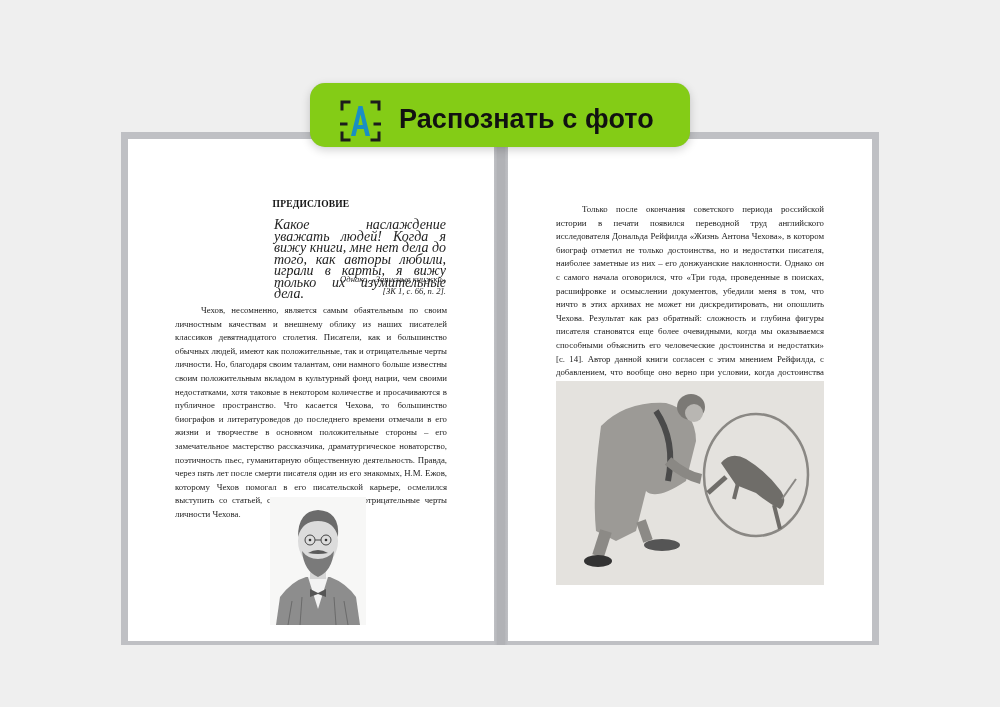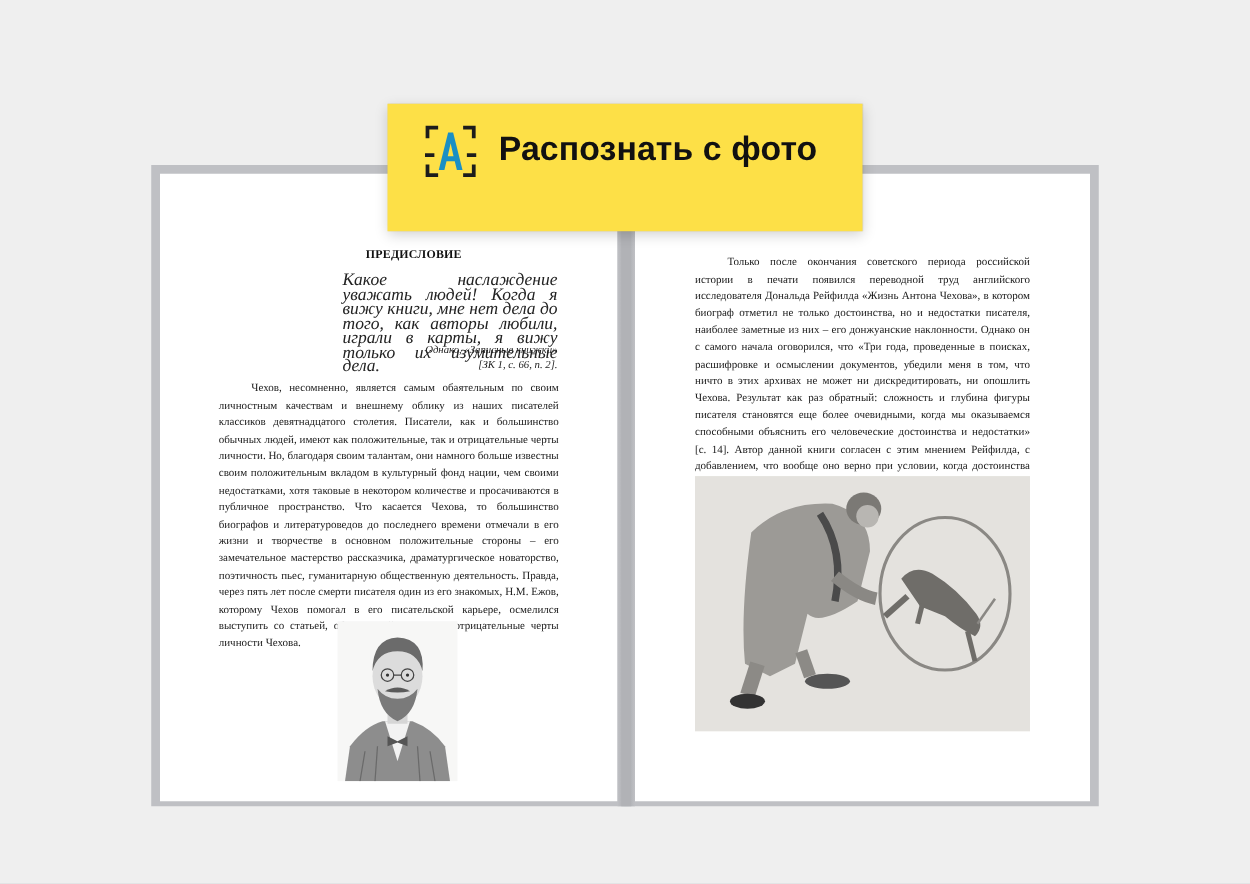--- a/index.html
+++ b/index.html
@@ -21,21 +21,21 @@
   .gutter {
     position: absolute; left: 373px; top: 0; width: 14px; height: 513px;
     background: linear-gradient(90deg, #bfc0c4 0, #a9aaae 50%, #bfc0c4 100%);
   }
   .gutter .inner {
     position: absolute; left: 3px; width: 8px; top: 0; bottom: 0; background: #b1b2b6;
   }
 
   .heading {
     position: absolute; left: 0; width: 100%; top: 60px; text-align: center;
-    font-weight: bold; font-size: 9.5px; color: #111; letter-spacing: 0.2px; margin-left: 20px;
+    font-weight: bold; font-size: 9.5px; color: #111; letter-spacing: 0.2px;
   }
   .epigraph {
     position: absolute; left: 146px; top: 80px; width: 172px;
     font-style: italic; font-size: 14px; line-height: 11.5px; color: #222;
     text-align: justify;
   }
   .attribution {
     position: absolute; left: 146px; top: 135px; width: 172px; text-align: right;
     font-style: italic; font-size: 8.6px; line-height: 11.5px; color: #222;
   }
@@ -49,22 +49,22 @@
   .portrait {
     position: absolute; left: 142px; top: 358px; width: 96px; height: 128px;
     background: #fafafa;
   }
   .dog-drawing {
     position: absolute; left: 48px; top: 242px; width: 268px; height: 204px;
     background: #e2e0dc;
   }
 
   .popup {
-    position: absolute; left: 310px; top: 83px; width: 380px; height: 102px;
-    background: #fde047; border-radius: 0; box-sizing: border-box;
+    position: absolute; left: 310px; top: 83px; width: 380px; height: 64px;
+    background: #84cc16; border-radius: 15px; box-sizing: border-box;
     box-shadow: 0 3px 10px rgba(0,0,0,0.18), 0 0 1px rgba(0,0,0,0.15);
     display: flex; align-items: center; cursor: pointer;
   }
   .popup .icon { position: absolute; left: 30px; top: 17px; width: 41px; height: 42px; }
   .popup .label {
     position: absolute; left: 89px; top: 21px;
     font-family: "Liberation Sans", "DejaVu Sans", sans-serif;
     font-weight: bold; font-size: 27px; color: #111; letter-spacing: 0.1px;
   }
 </style>

